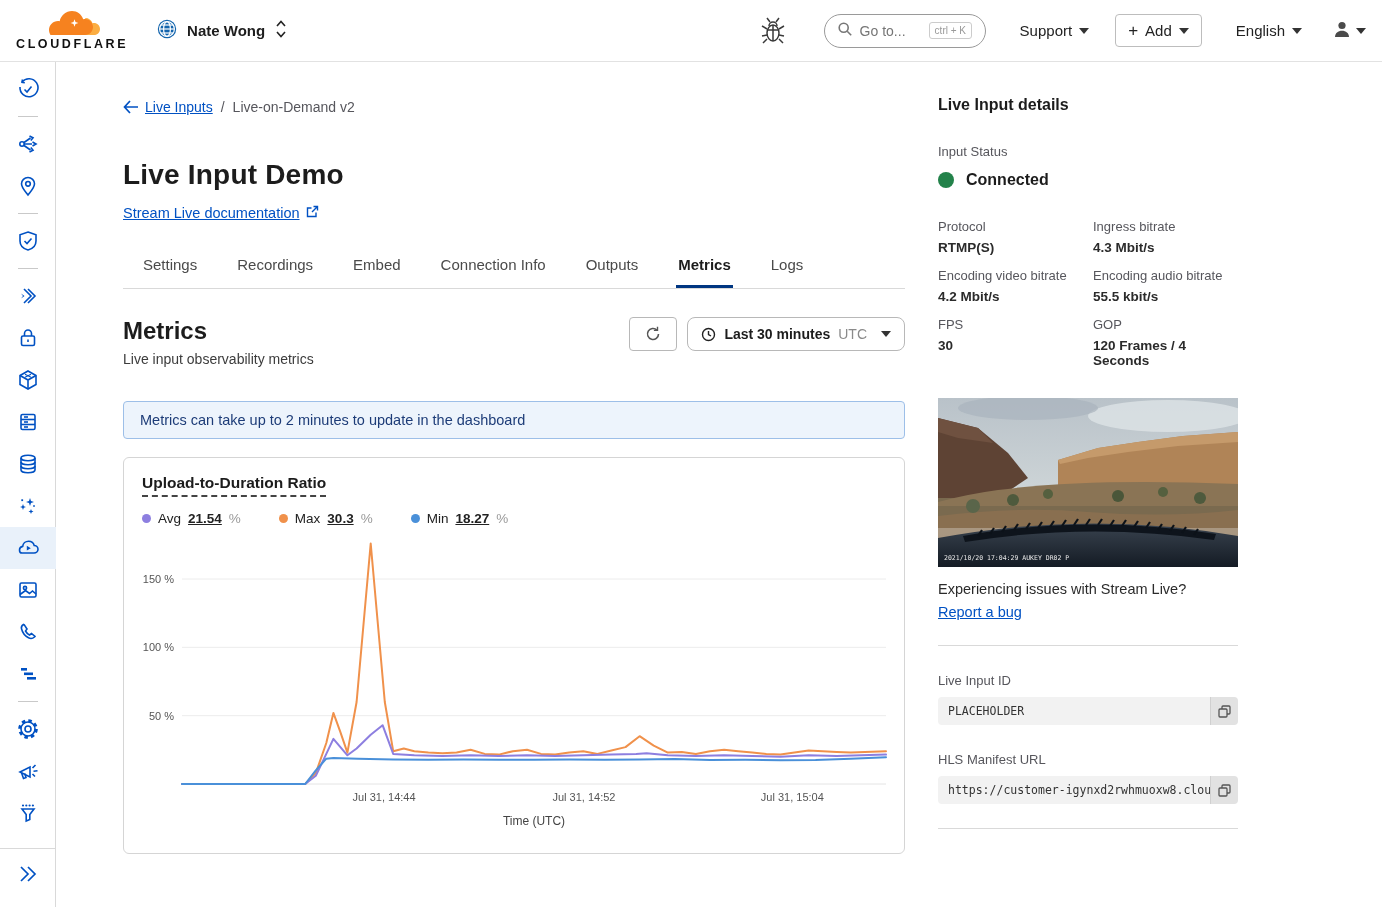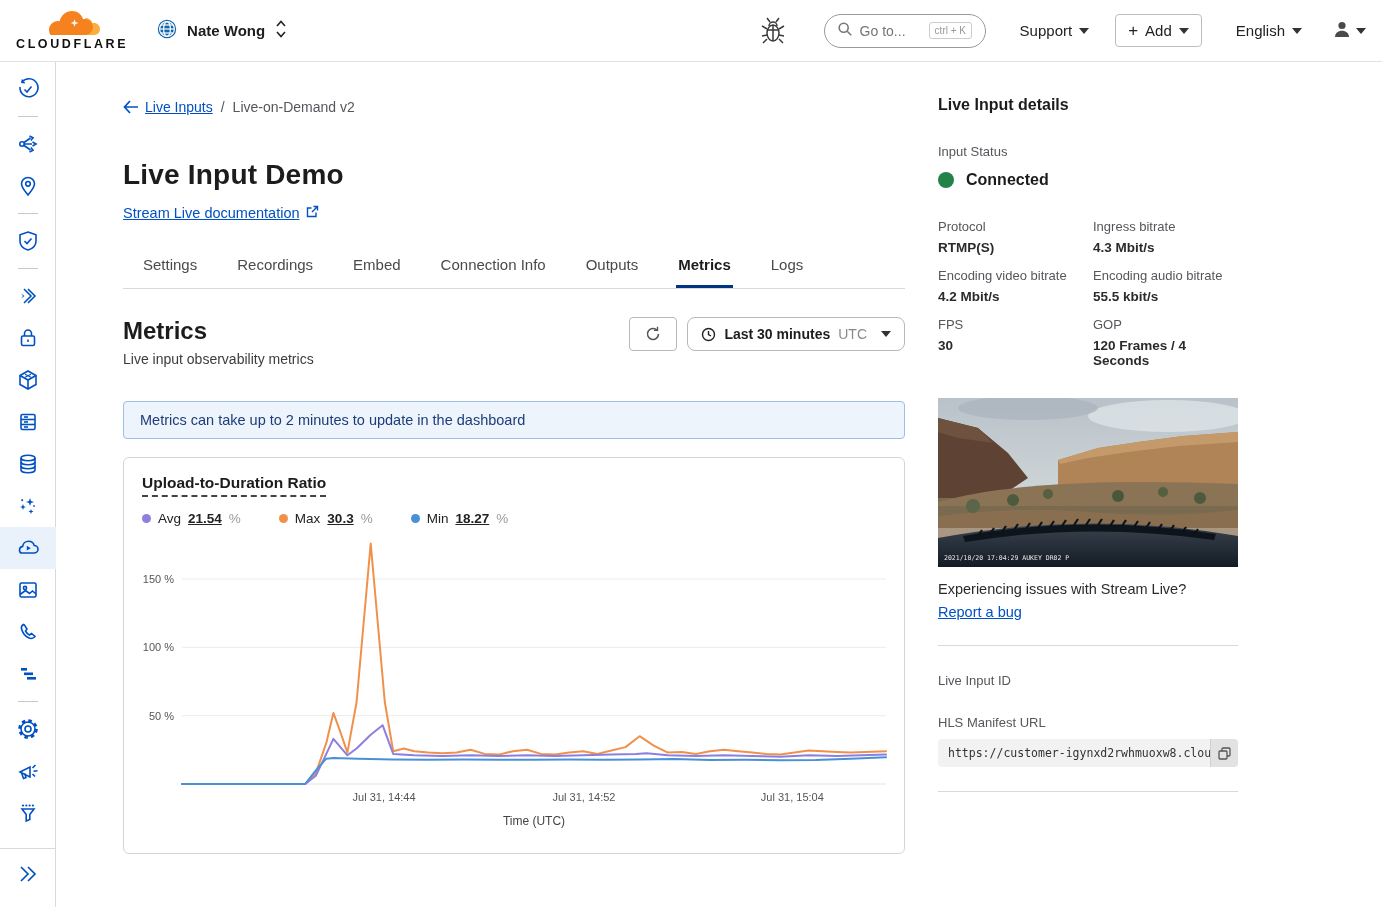--- a/index.html
+++ b/index.html
@@ -494,20 +494,29 @@
       </g>
       <text x="6" y="162" style="font:6.5px 'DejaVu Sans Mono', monospace; fill:#e8e8e8;">2021/10/20 17:04:29 AUKEY DR02 P</text>
     </svg>
 
     <div class="issues-text">Experiencing issues with Stream Live?</div>
     <span class="report-link">Report a bug</span>
 
     <div class="rp-divider"></div>
 
     <div class="rp-label field-label">Live Input ID</div>
+    <div class="copy-field">
+      <div class="field-value">PLACEHOLDER</div>
+      <div class="copy-btn">
+        <svg width="13" height="13" viewBox="0 0 13 13" fill="none" stroke="#555" stroke-width="1.3">
+          <rect x="1" y="4" width="8" height="8" rx="1"></rect>
+            <path d="M4 4 V2 a1 1 0 0 1 1 -1 h6 a1 1 0 0 1 1 1 v6 a1 1 0 0 1 -1 1 h-2"></path>
+        </svg>
+      </div>
+    </div>
 
     <div class="rp-label field-label">HLS Manifest URL</div>
     <div class="copy-field">
       <div class="field-value">https://customer-igynxd2rwhmuoxw8.cloudf</div>
       <div class="copy-btn">
         <svg width="13" height="13" viewBox="0 0 13 13" fill="none" stroke="#555" stroke-width="1.3">
           <rect x="1" y="4" width="8" height="8" rx="1"></rect>
             <path d="M4 4 V2 a1 1 0 0 1 1 -1 h6 a1 1 0 0 1 1 1 v6 a1 1 0 0 1 -1 1 h-2"></path>
         </svg>
       </div>

